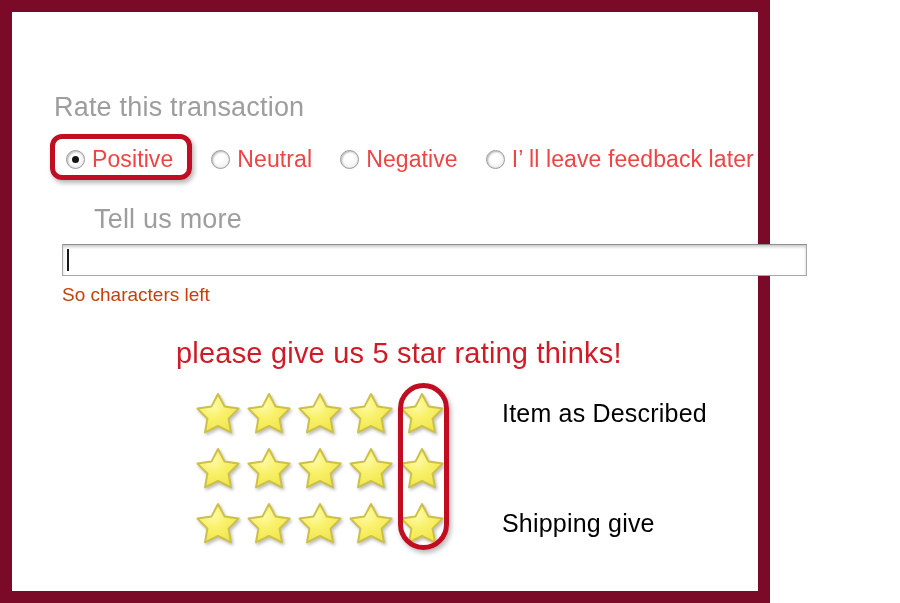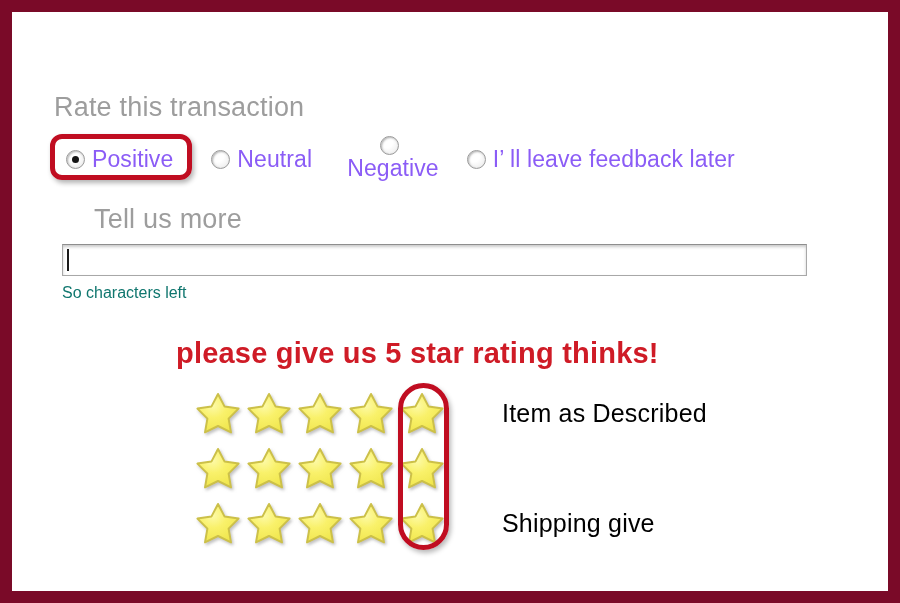--- a/index.html
+++ b/index.html
@@ -11,21 +11,21 @@
     width: 900px;
     height: 603px;
     font-family: "Liberation Sans", sans-serif;
     overflow: hidden;
   }
 
   
   .frame {
     position: relative;
     box-sizing: border-box;
-    width: 900px;
+    width: 770px;
     height: 603px;
     border: 12px solid #7a0a28;
     background: #ffffff;
   }
   .canvas {
     position: relative;
     width: 100%;
     height: 100%;
     background: #ffffff;
   }
@@ -51,21 +51,21 @@
     align-items: center;
     height: 44px;
   }
   .radio-option {
     display: flex;
     align-items: center;
     white-space: nowrap;
   }
   .radio-option .rlabel {
     font-size: 23px;
-    color: #8b5cf6;
+    color: #ef4444;
     margin-left: 7px;
     letter-spacing: 0.1px;
   }
   .radio-dot {
     position: relative;
     width: 19px;
     height: 19px;
     border-radius: 50%;
     background: radial-gradient(circle at 35% 30%, #ffffff 35%, #f2f2f2 70%, #e2e2e2 100%);
     border: 1px solid #9a9a9a;
@@ -94,21 +94,21 @@
     height: 46px;
     border: 5px solid #c00d21;
     border-radius: 12px;
     box-sizing: border-box;
     box-shadow: 2px 3px 5px rgba(0,0,0,0.30);
     pointer-events: none;
   }
 
   #opt-positive { margin-left: 16px; }
   #opt-neutral  { margin-left: 38px; text-align: center; }
-  #opt-negative { margin-left: 28px; flex-direction: column; }
+  #opt-negative { margin-left: 28px; }
   #opt-later    { margin-left: 28px; text-align: center; }
 
   
   .input-box {
     position: absolute;
     left: 50px;
     top: 232px;
     width: 745px;
     height: 32px;
     box-sizing: border-box;
@@ -122,33 +122,33 @@
     left: 4px;
     top: 4px;
     width: 2px;
     height: 22px;
     background: #1a1a1a;
   }
   .char-left {
     position: absolute;
     left: 50px;
     top: 272px;
-    color: #0f766e;
-    font-size: 16px;
+    color: #c2410c;
+    font-size: 19px;
     white-space: nowrap;
   }
 
   
   .appeal {
     position: absolute;
     left: 164px;
     top: 325px;
     color: #cf1b26;
     font-size: 29px;
-    font-weight: bold;
+    font-weight: normal;
     white-space: nowrap;
     letter-spacing: 0.2px;
   }
 
   
   .ratings {
     position: absolute;
     left: 182px;
     top: 374px;
   }

